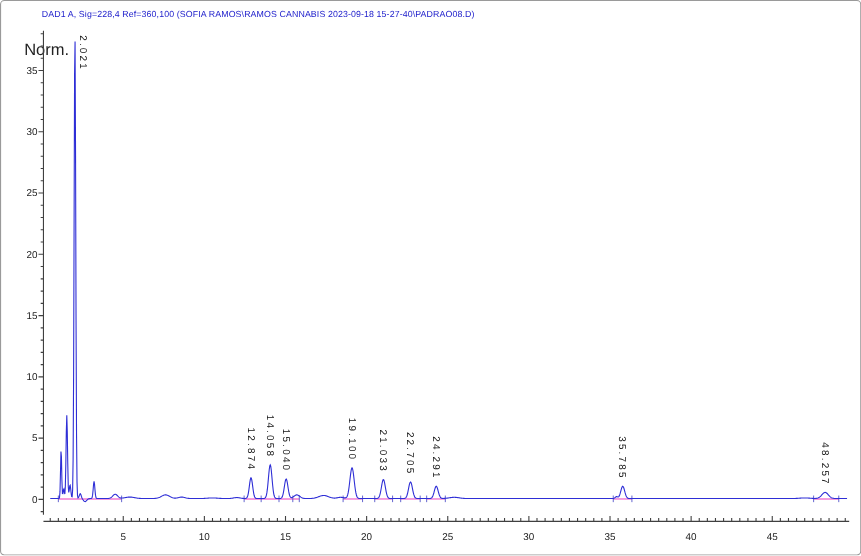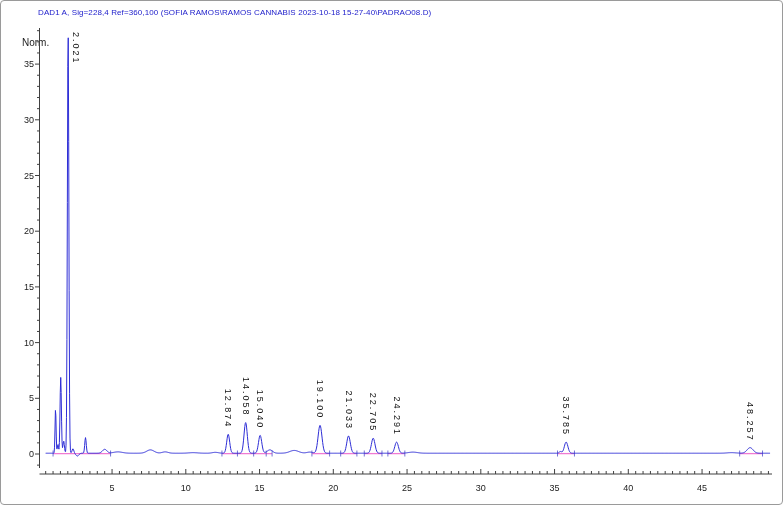--- a/index.html
+++ b/index.html
@@ -5,31 +5,31 @@
   html,body{margin:0;padding:0;background:#fff;}
   .frame{
     position:relative;width:783px;height:505px;box-sizing:border-box;
     background:#fff;border:1px solid #9a9a9a;border-radius:4px;overflow:hidden;
     font-family:"Liberation Sans",sans-serif;
   }
   .sig-title{
     position:absolute;left:37px;top:7px;font-size:8px;color:#2121cc;
     white-space:nowrap;letter-spacing:0.1px;
   }
-  .y-unit{position:absolute;left:21px;top:36px;font-size:10px;color:#222;}
+  .y-unit{position:absolute;left:21px;top:36px;font-size:15px;color:#222;}
   .x-unit{position:absolute;left:757px;top:480px;font-size:9px;color:#222;margin-left:25px;}
   svg{position:absolute;left:0;top:0;}
   .tick{font-size:9px;fill:#222;font-family:"Liberation Sans",sans-serif;}
   .plabel{font-size:9px;letter-spacing:2px;fill:#111;font-family:"Liberation Sans",sans-serif;}
 </style>
 </head>
 <body>
 
 <div class="frame">
-  <div class="sig-title">DAD1 A, Sig=228,4 Ref=360,100 (SOFIA RAMOS\RAMOS CANNABIS 2023-10-18 15-27-40\PADRAO08.D)</div>
+  <div class="sig-title">DAD1 A, Sig=228,4 Ref=360,100 (SOFIA RAMOS\RAMOS CANNABIS 2023-09-18 15-27-40\PADRAO08.D)</div>
   <div class="y-unit">Norm.</div>
   <div class="x-unit">min</div>
   <svg id="plot" width="783" height="505" viewBox="0 0 783 505">
       <line x1="38.5" y1="27" x2="38.5" y2="467" stroke="#404040" stroke-width="1"></line>
       <line x1="38.5" y1="473" x2="771" y2="473" stroke="#404040" stroke-width="1"></line>
       <line x1="36" y1="464.14" x2="38.5" y2="464.14" stroke="#404040" stroke-width="1"></line>
       <line x1="34" y1="453" x2="38.5" y2="453" stroke="#404040" stroke-width="1"></line>
       <line x1="36" y1="441.86" x2="38.5" y2="441.86" stroke="#404040" stroke-width="1"></line>
       <line x1="36" y1="430.72" x2="38.5" y2="430.72" stroke="#404040" stroke-width="1"></line>
       <line x1="36" y1="419.58" x2="38.5" y2="419.58" stroke="#404040" stroke-width="1"></line>

